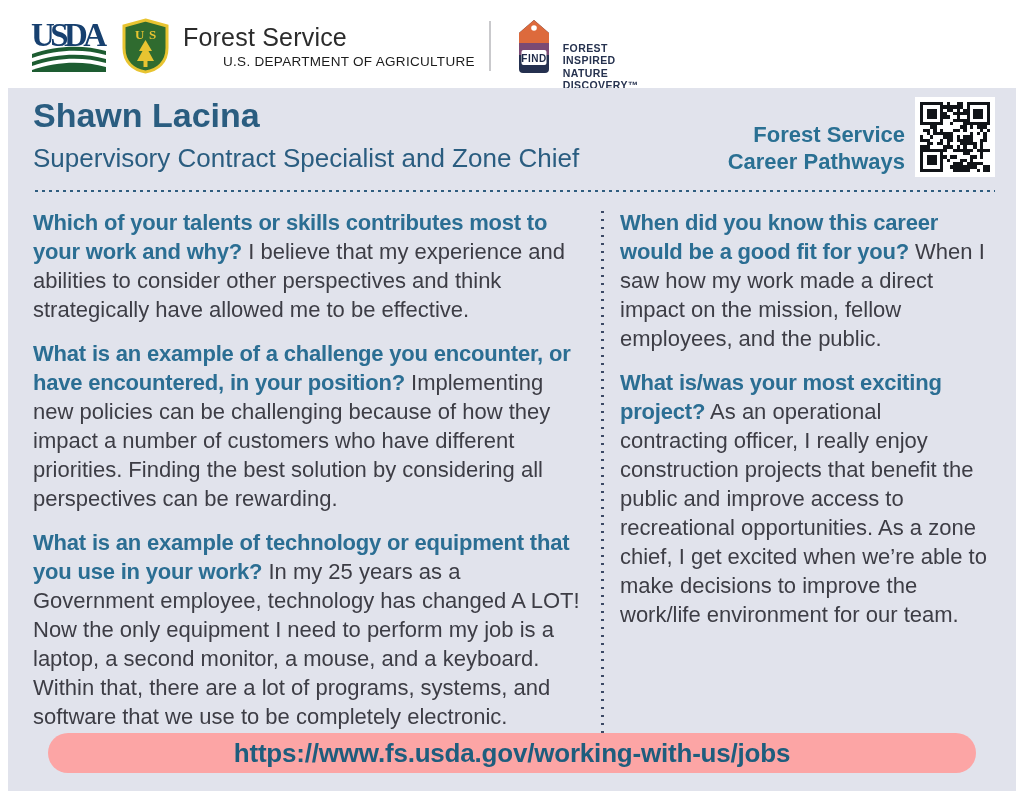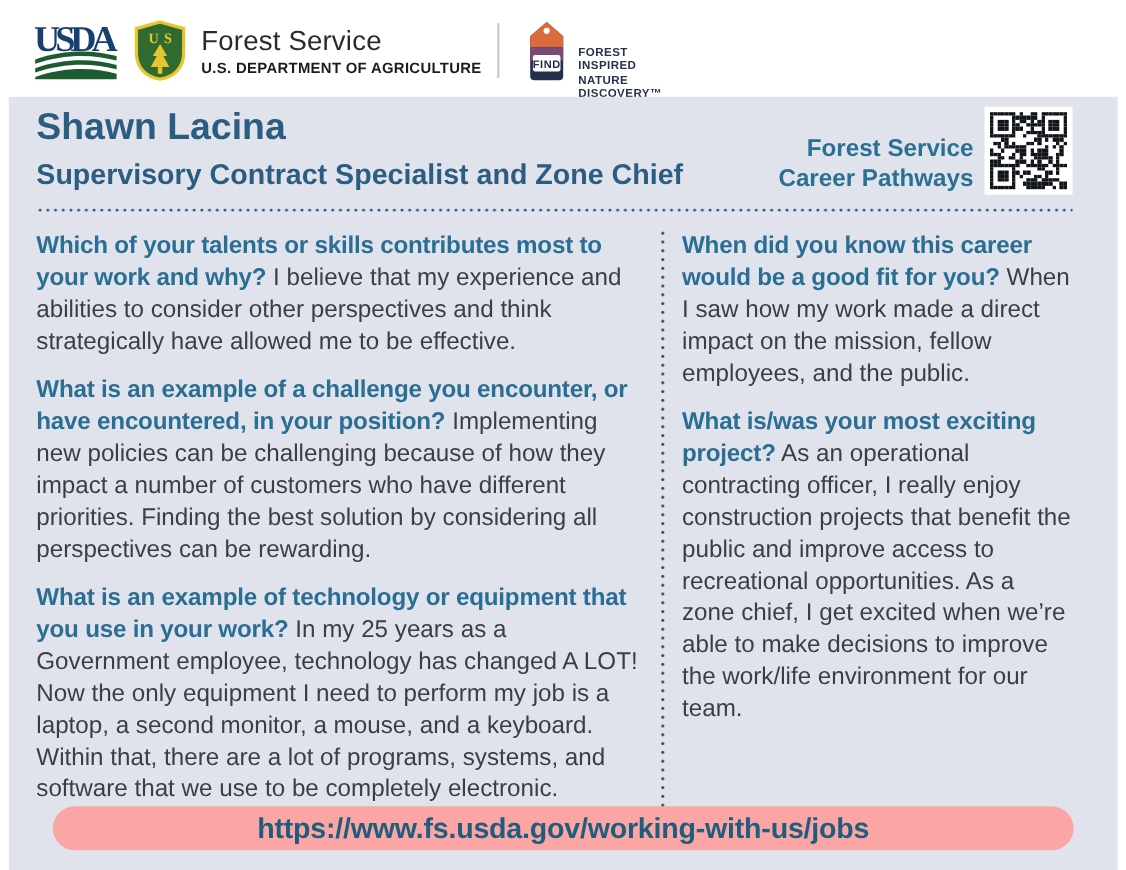--- a/index.html
+++ b/index.html
@@ -3,33 +3,33 @@
 <meta charset="utf-8">
 <style>
   * { margin:0; padding:0; box-sizing:border-box; }
   html,body { width:1024px; height:791px; }
   body { font-family:"Liberation Sans", sans-serif; background:#ffffff; position:relative; overflow:hidden; }
 
   
   .topbar { height:92px; background:#ffffff; display:flex; align-items:center; padding-left:30px; }
   .agency-text { margin-left:14px; }
   .agency-name { font-size:25px; color:#2b2b2b; letter-spacing:0.2px; }
-  .agency-dept { font-size:13.5px; font-weight:bold; color:#1c1c1c; letter-spacing:0.3px; margin-top:2px; }
+  .agency-dept { font-size:13.5px; font-weight:normal; color:#1c1c1c; letter-spacing:0.3px; margin-top:2px;margin-left:40px; }
   .header-divider { width:2px; height:50px; background:#c9c9cc; margin-left:14px; }
   .find-block { display:flex; align-items:center; margin-left:22px; }
   .find-tagline { margin-left:8px;margin-top:41px; }
   .find-tagline div { font-size:10.5px; font-weight:bold; color:#26324f; line-height:12.5px; letter-spacing:0.4px; }
 
   
   .card { position:absolute; top:88px; left:8px; right:8px; bottom:0;
-          background:#e1e3ec; padding:9px 41px 0 25px; }
+          background:#e1e3ec; padding:9px 21px 0 25px; }
 
   .title-row { display:flex; justify-content:space-between; align-items:flex-start; }
   .person-name { font-size:34px; line-height:36px; font-weight:bold; color:#2a5d80; }
-  .person-title { font-size:26px; line-height:30px; font-weight:bold; color:#2a5d80; margin-top:10px; }
+  .person-title { font-size:26px; line-height:30px; font-weight:normal; color:#2a5d80; margin-top:10px; }
 
   .program-block { display:flex; align-items:flex-end; gap:10px; }
   .program-text { text-align:right; font-weight:bold; color:#2a7093; font-size:22px; line-height:27px; padding-bottom:2px; }
   .qr { width:80px; height:80px; background:#ffffff; padding:5px;
         display:grid; grid-template-columns:repeat(21,1fr); grid-template-rows:repeat(21,1fr); }
   .qr .m { background:#111418; }
 
   .dotted-hr { height:4px; margin-top:12px;
     background-image: radial-gradient(circle, #2f5d7f 1.3px, transparent 1.5px);
     background-size:7px 4px; background-repeat:repeat-x; background-position:0 50%; }

